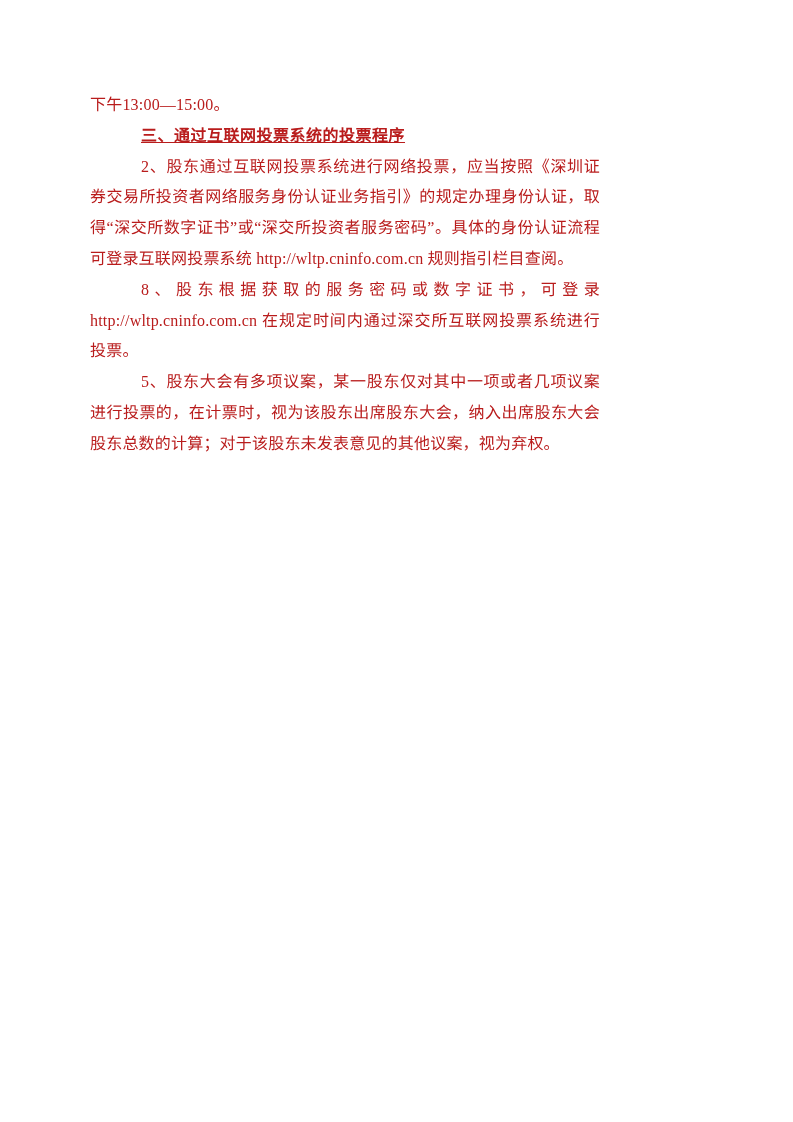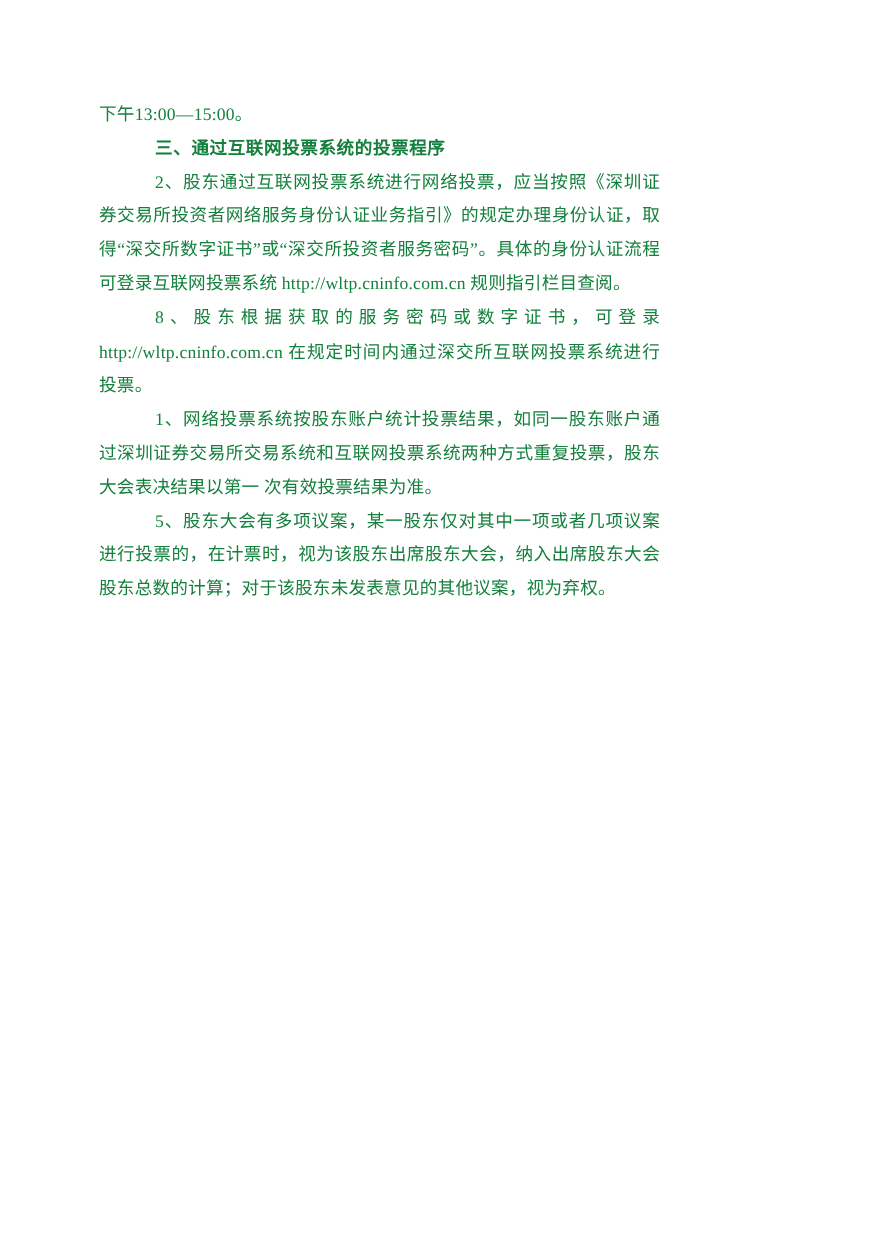--- a/index.html
+++ b/index.html
@@ -9,50 +9,50 @@
   }
   .page {
     position: relative;
     width: 687px;
     height: 1122px;
     background: #ffffff;
     overflow: hidden;
     box-sizing: border-box;
     padding: 90px 87px 0 90px;
     font-family: "Liberation Serif", "DejaVu Serif", serif;
-    color: #15803d;
+    color: #b91c1c;
   }
   .doc-block {
     margin: 0;
     font-size: 16px;
     line-height: 30.8px;
     text-align: justify;
     text-indent: 51px;
     letter-spacing: 0.2px;
   }
   .doc-block.continuation {
     text-indent: 0;
   }
   .doc-block.heading {
     font-family: "Liberation Sans", "DejaVu Sans", sans-serif;
     font-weight: bold;
     letter-spacing: 0.5px;
+    text-decoration: underline;
   }
 </style>
 </head>
 <body>
 
 <div class="page">
   <p class="doc-block continuation">下午13:00—15:00。</p>
 
 
   <p class="doc-block heading">三、通过互联网投票系统的投票程序</p>
 
 
   <p class="doc-block">2、股东通过互联网投票系统进行网络投票，应当按照《深圳证券交易所投资者网络服务身份认证业务指引》的规定办理身份认证，取得“深交所数字证书”或“深交所投资者服务密码”。具体的身份认证流程可登录互联网投票系统 http://wltp.cninfo.com.cn 规则指引栏目查阅。</p>
 
   <p class="doc-block">8、股东根据获取的服务密码或数字证书，可登录 http://wltp.cninfo.com.cn 在规定时间内通过深交所互联网投票系统进行投票。</p>
 
 
-  <p class="doc-block">1、网络投票系统按股东账户统计投票结果，如同一股东账户通过深圳证券交易所交易系统和互联网投票系统两种方式重复投票，股东大会表决结果以第一 次有效投票结果为准。</p>
 
   <p class="doc-block">5、股东大会有多项议案，某一股东仅对其中一项或者几项议案进行投票的，在计票时，视为该股东出席股东大会，纳入出席股东大会股东总数的计算；对于该股东未发表意见的其他议案，视为弃权。</p>
 </div>
 
 </body></html>

